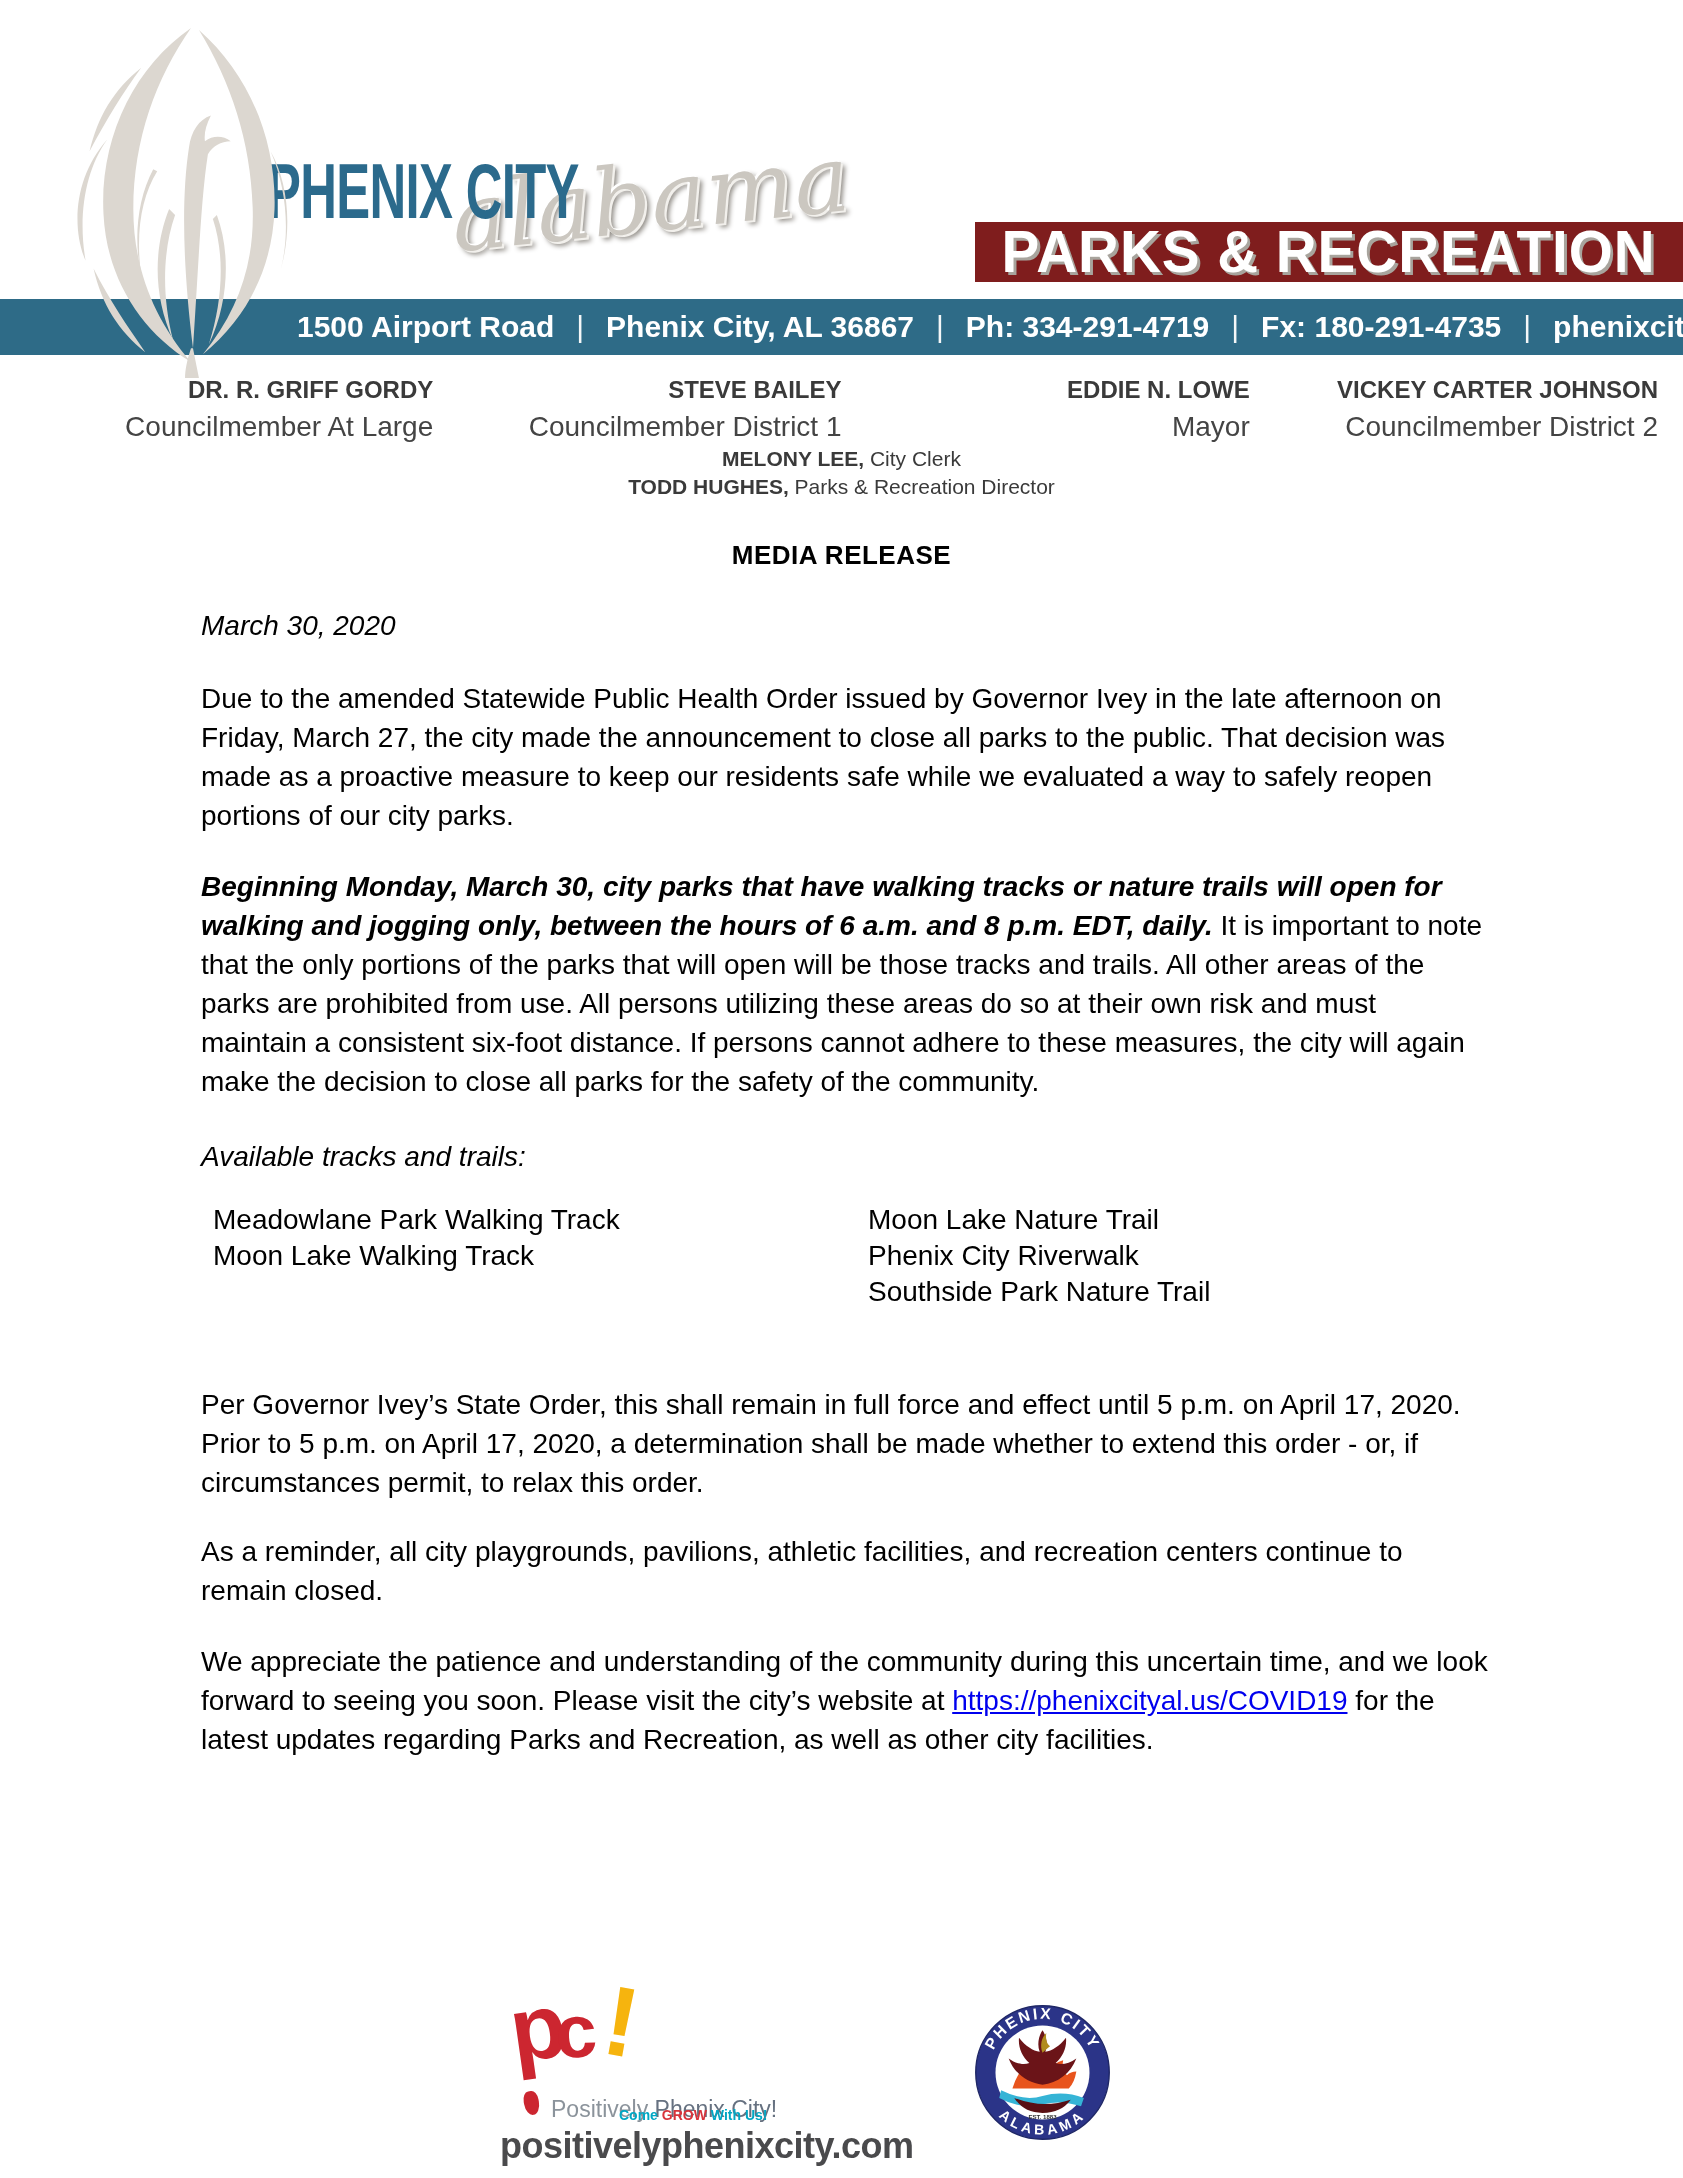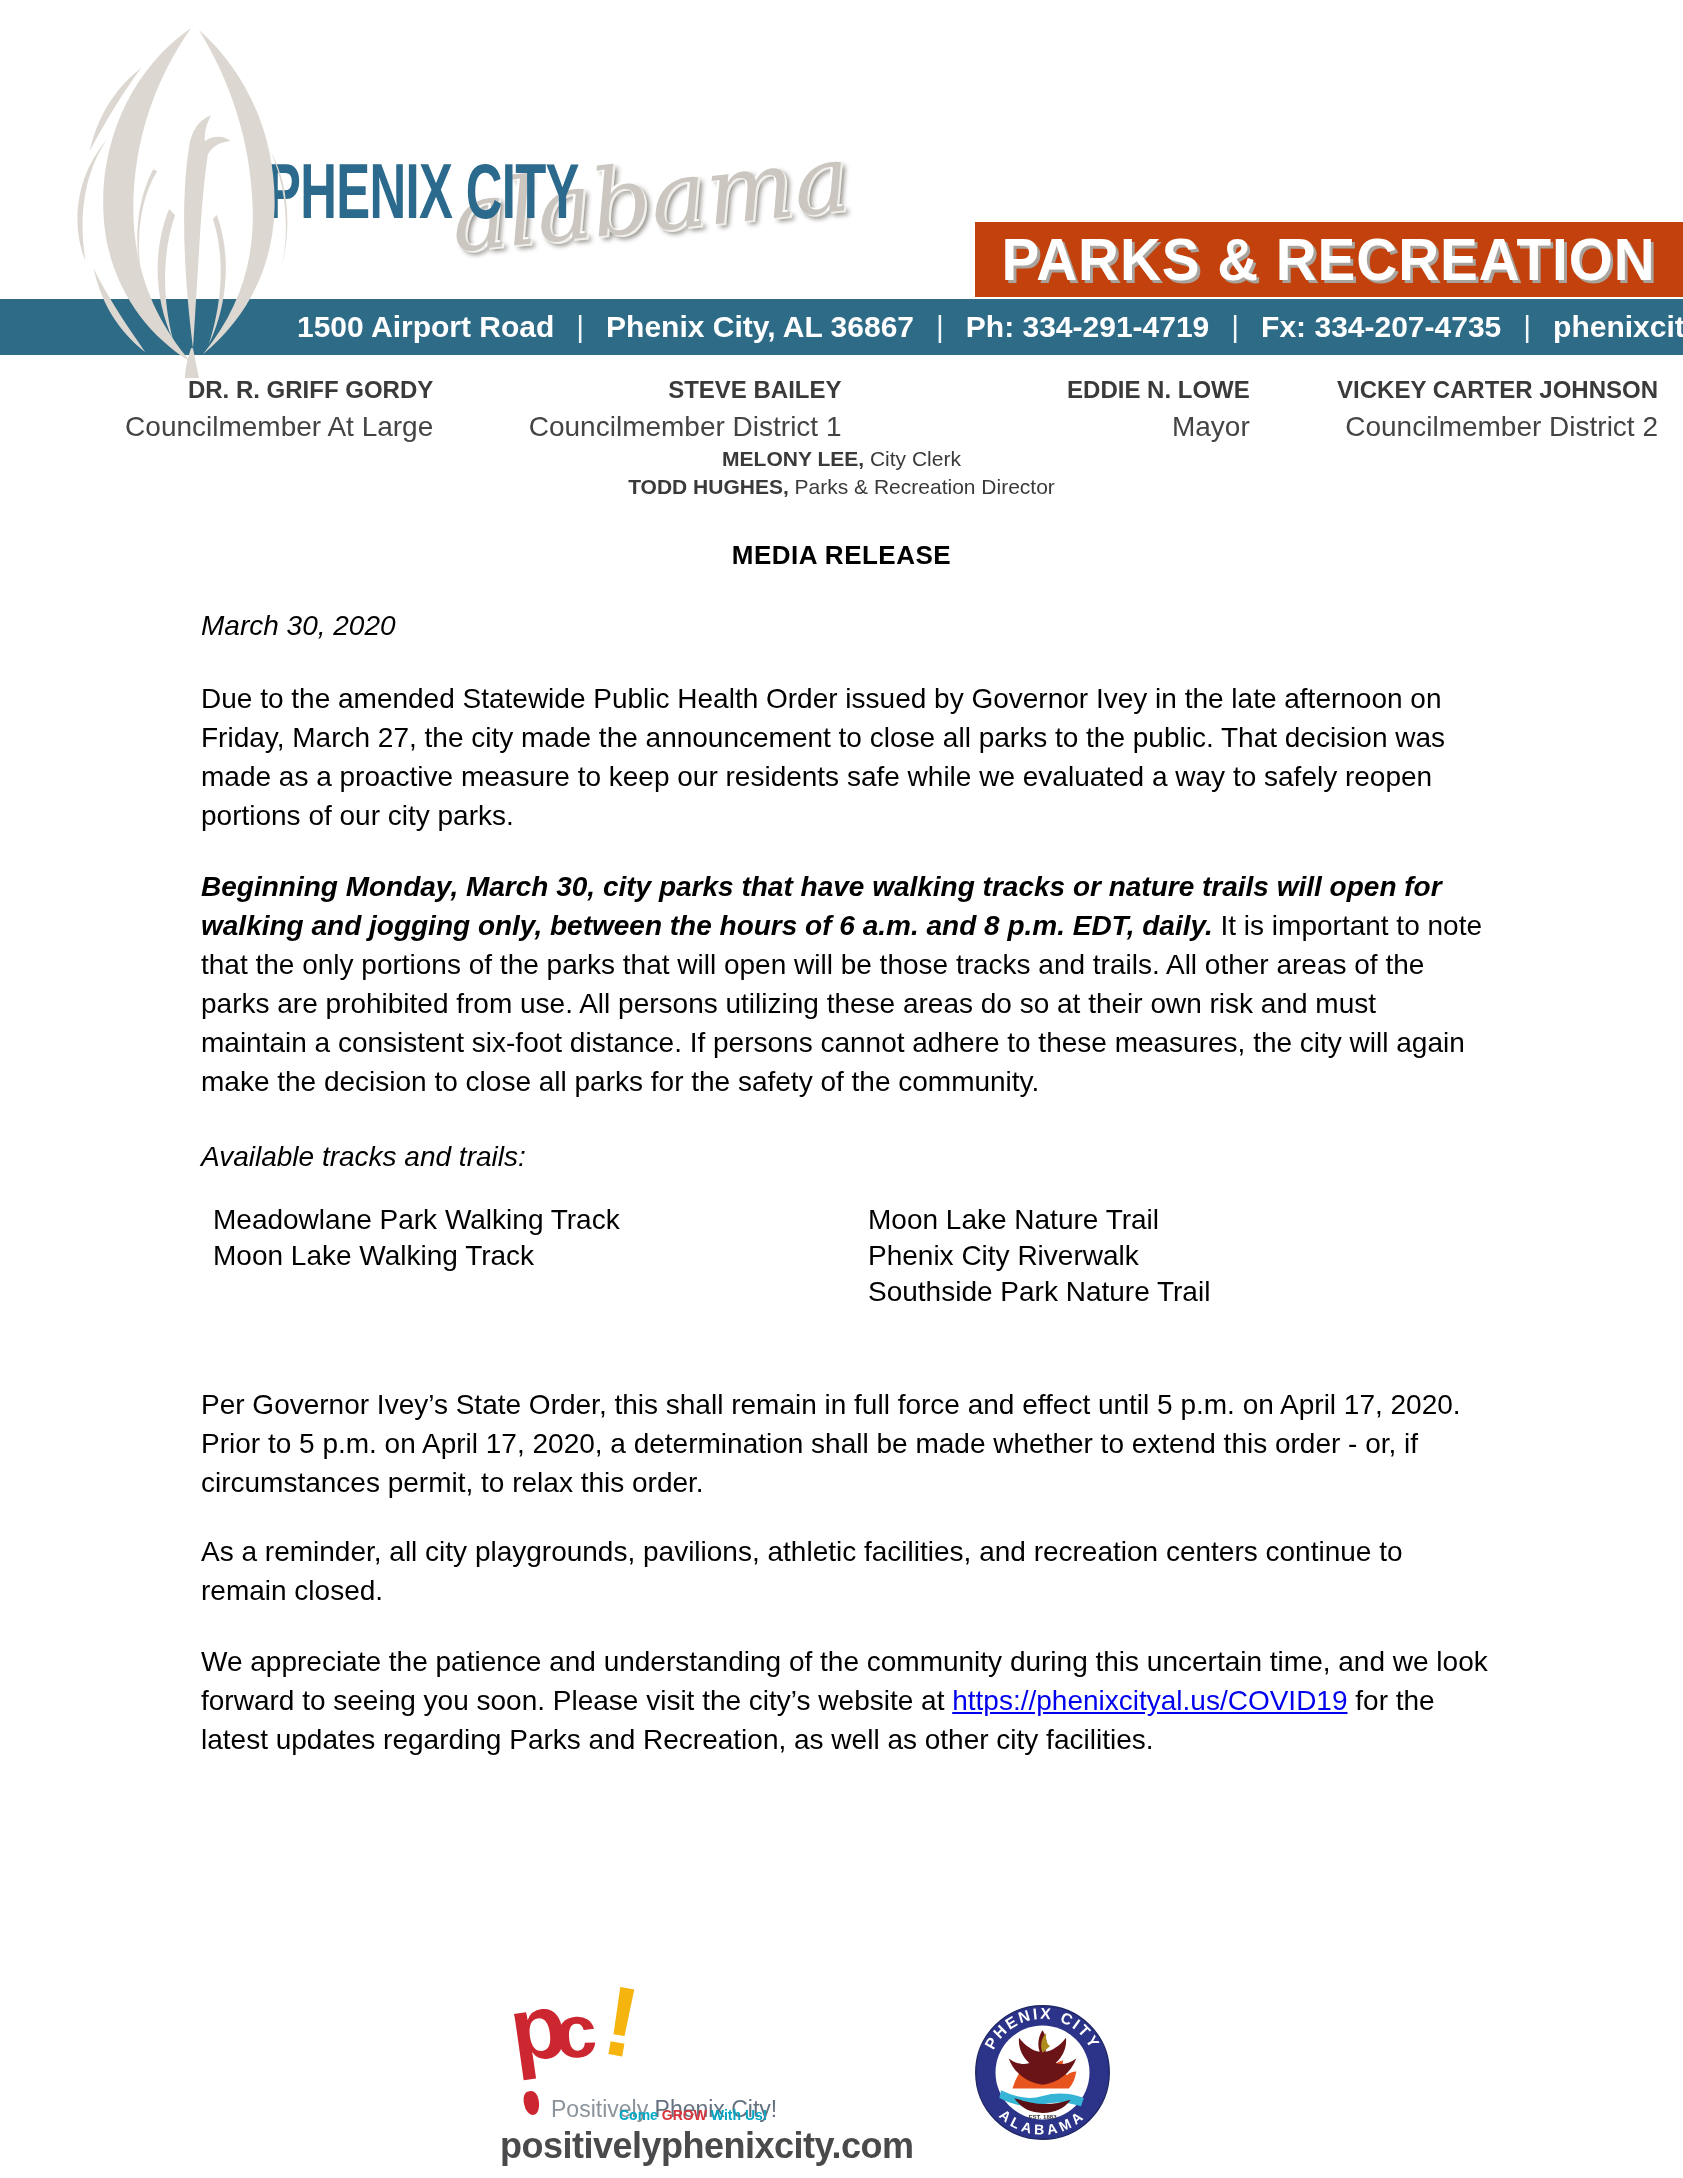--- a/index.html
+++ b/index.html
@@ -17,22 +17,22 @@
     transform:scaleX(0.66); transform-origin:left top; white-space:nowrap;
   }
   .brand-script {
     position:absolute; left:446px; top:166px; z-index:3;
     font-family:"DejaVu Serif", serif; font-style:italic;
     font-size:93px; color:#cbc7c0; white-space:nowrap;
     text-shadow:-2px -2px 0 #ffffff, 2px 2px 0 #f2f0ec, 4px 4px 5px #8f8b85;
     transform:rotate(-6deg); transform-origin:left top;
   }
   .dept-band {
-    position:absolute; left:975px; right:0; top:222px; height:75px; z-index:2;
-    background:#c2410c; display:flex; align-items:center; justify-content:center;
+    position:absolute; left:975px; right:0; top:222px; height:60px; z-index:2;
+    background:#7f1d1d; display:flex; align-items:center; justify-content:center;
   }
   .dept-band .dept-text {
     font-size:59px; font-weight:bold; color:#ffffff; letter-spacing:1px; white-space:nowrap;
     text-shadow:3px 3px 0 #a8a49d; transform:scaleX(0.96);
   }
   .address-bar {
     position:absolute; left:0; right:0; top:299px; height:56px; z-index:1;
     background:#2e6b87; display:flex; align-items:center;
   }
   .address-bar .bar-inner {
@@ -104,21 +104,21 @@
 
   <div class="brand-title">PHENIX CITY</div>
   <div class="brand-script">alabama</div>
 
   <div class="dept-band">
     <span class="dept-text">PARKS &amp; RECREATION</span>
   </div>
 
   <div class="address-bar">
     <div class="bar-inner">
-      <span>1500 Airport Road</span><span class="sep">|</span><span>Phenix City, AL 36867</span><span class="sep">|</span><span>Ph: 334-291-4719</span><span class="sep">|</span><span>Fx: 334-207-4735</span><span class="sep">|</span><span>phenixcityal.us</span>
+      <span>1500 Airport Road</span><span class="sep">|</span><span>Phenix City, AL 36867</span><span class="sep">|</span><span>Ph: 334-291-4719</span><span class="sep">|</span><span>Fx: 180-291-4735</span><span class="sep">|</span><span>phenixcityal.us</span>
     </div>
   </div>
 
   <div class="officials">
     <div class="official">
       <div class="o-name">DR. R. GRIFF GORDY</div>
       <div class="o-title">Councilmember At Large</div>
     </div>
     <div class="official">
       <div class="o-name">STEVE BAILEY</div>

